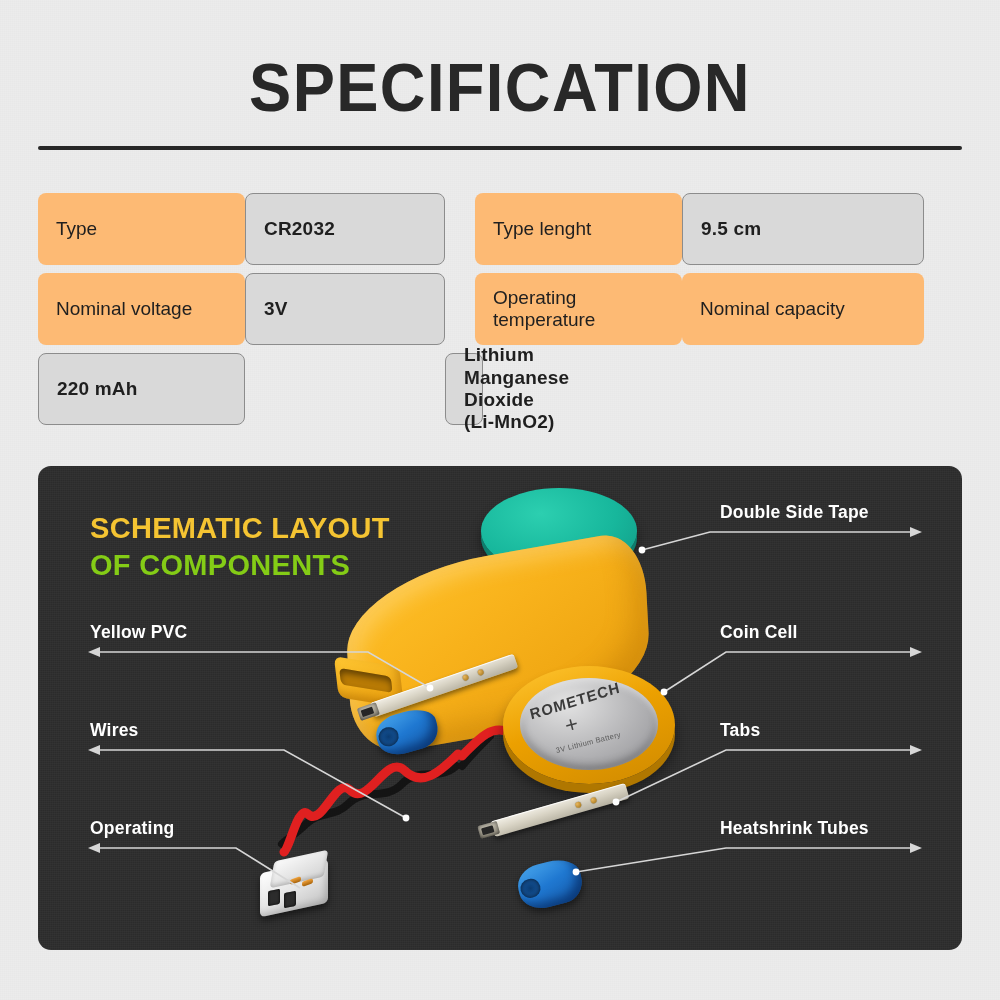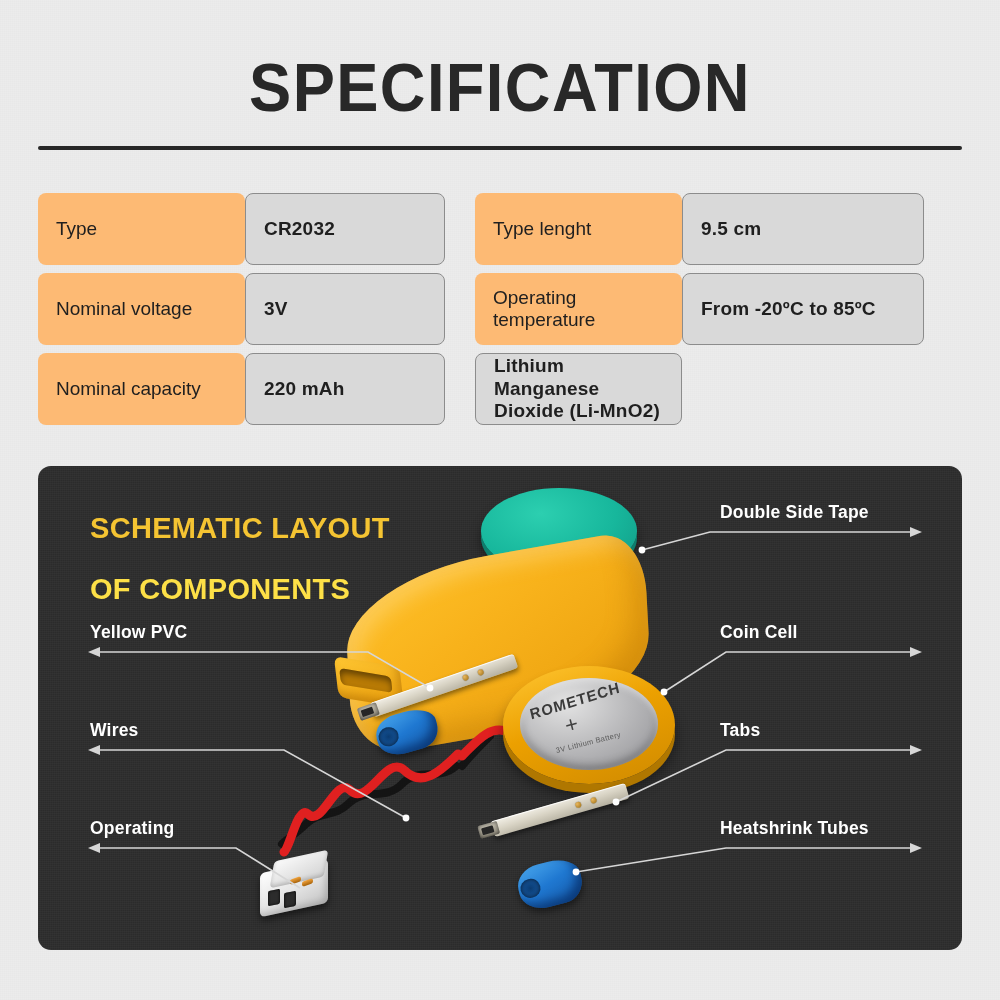--- a/index.html
+++ b/index.html
@@ -107,21 +107,21 @@
   .panel-heading {
     position: absolute;
     top: 44px;
     left: 52px;
     font-size: 29px;
     font-weight: bold;
     letter-spacing: 0.3px;
     line-height: 1.28;
   }
   .panel-heading .l1 { color: #f5c432; display: block; }
-  .panel-heading .l2 { color: #fde047; display: block; margin-top: 24px; }
+  .panel-heading .l2 { color: #84cc16; display: block; }
 
   
   .callout {
     position: absolute;
     color: #ffffff;
     font-size: 17.5px;
     font-weight: bold;
     letter-spacing: 0.2px;
     white-space: nowrap;
   }
@@ -341,21 +341,20 @@
     <div class="cell label">Type</div>
     <div class="cell value">CR2032</div>
     <div class="cell spacer"></div>
     <div class="cell label">Type lenght</div>
     <div class="cell value">9.5 cm</div>
 
     <div class="cell label">Nominal voltage</div>
     <div class="cell value">3V</div>
     <div class="cell spacer"></div>
     <div class="cell label">Operating temperature</div>
-    <div class="cell value">From -20ºC to 85ºC</div>
 
     <div class="cell label">Nominal capacity</div>
     <div class="cell value">220 mAh</div>
     <div class="cell spacer"></div>
     <div class="cell value">Lithium Manganese Dioxide (Li-MnO2)</div>
 
   </div>
 
   <div class="panel">
     <div class="panel-noise"></div>

